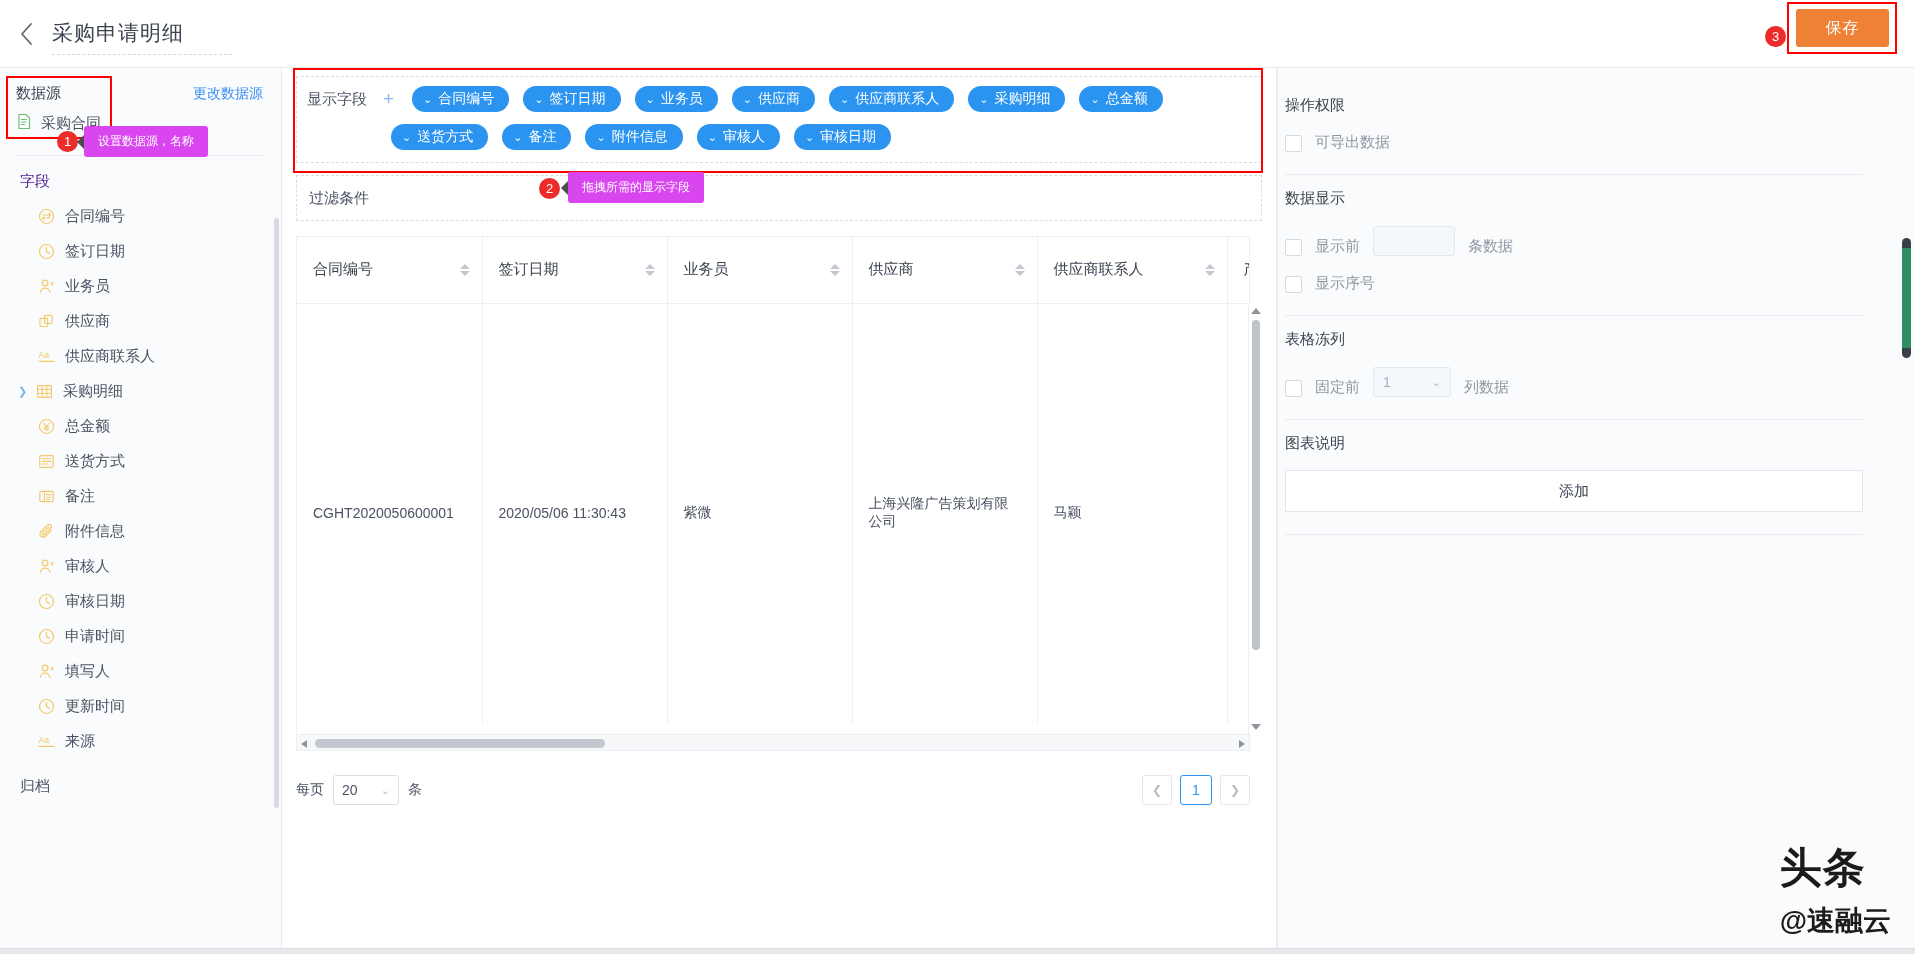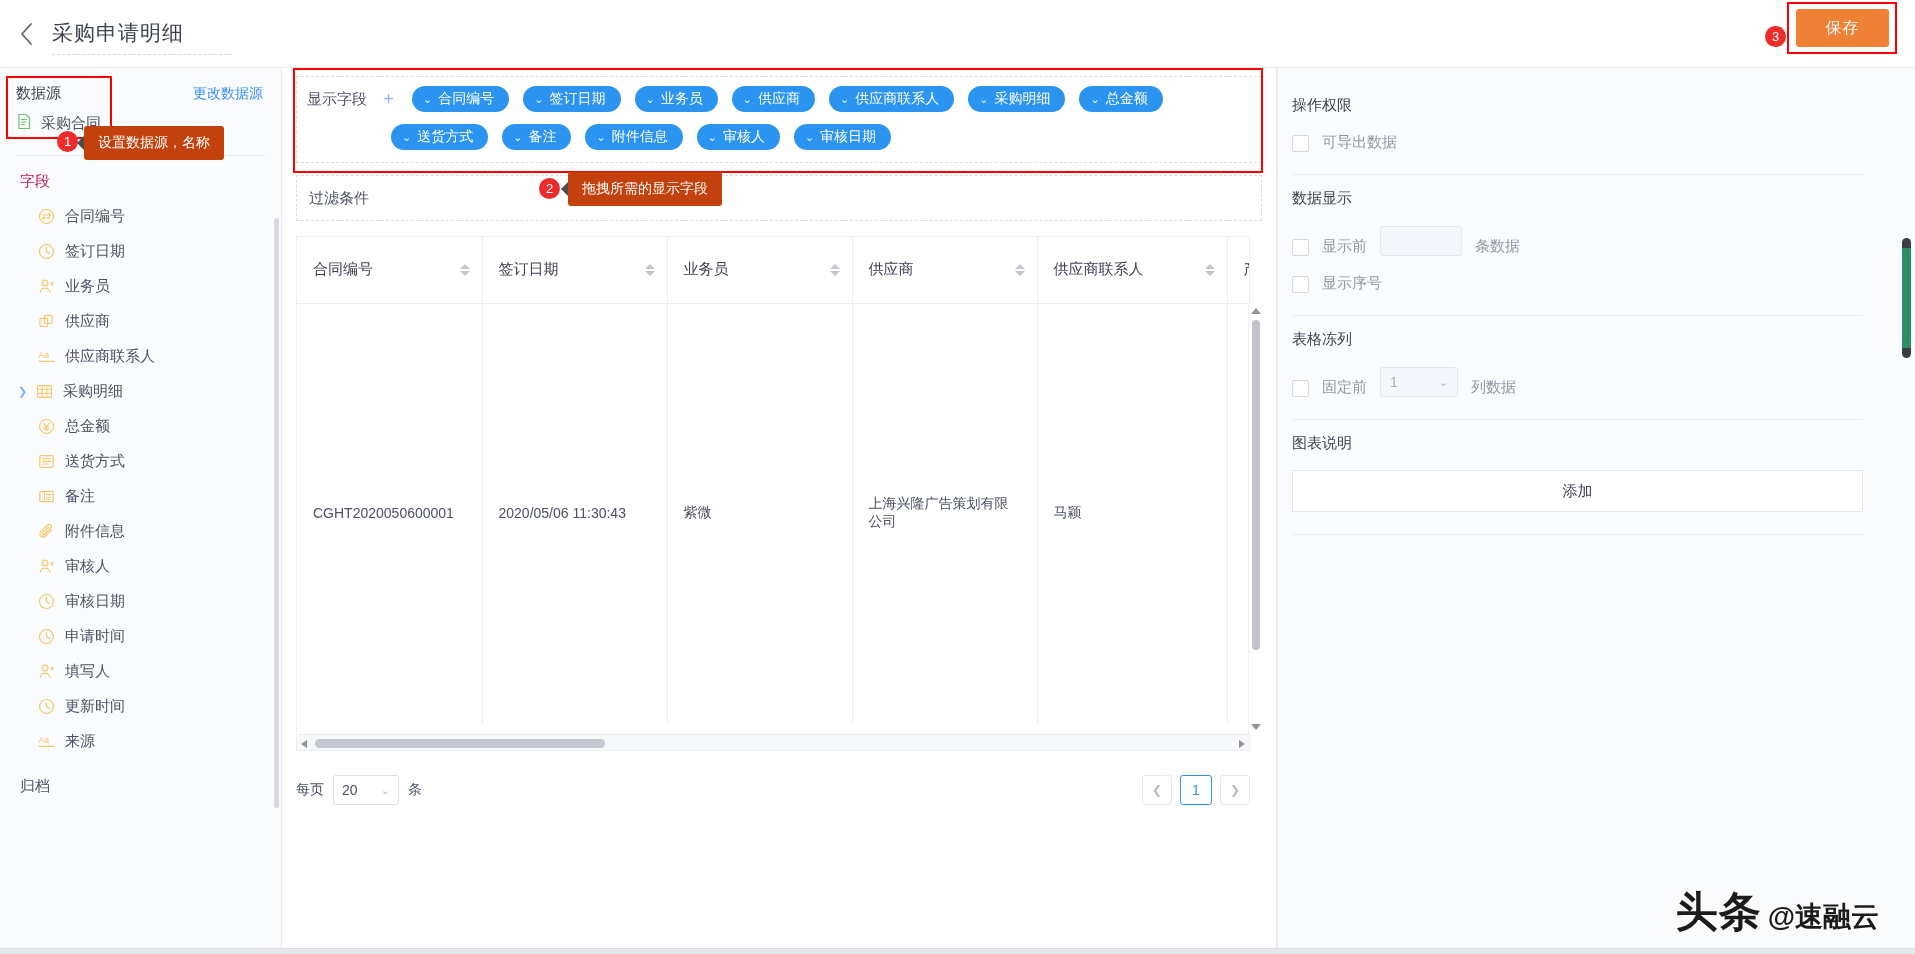--- a/index.html
+++ b/index.html
@@ -59,41 +59,41 @@
   .ds-item {
     display: flex; align-items: center; gap: 9px;
     padding: 10px 16px 4px 16px; font-size: 15px; color: #4a5262; cursor: pointer;
   }
   .ds-outline {
     position: absolute; left: 6px; top: 8px; width: 106px; height: 63px;
     border: 2px solid #ff0000; pointer-events: none; z-index: 30;
   }
   .sep-line { height: 1px; background: #e9ebef; margin: 18px 16px 0 16px; }
 
-  .field-head { font-size: 15px; color: #be185d; padding: 16px 16px 8px 20px; }
+  .field-head { font-size: 15px; color: #4c1d95; padding: 16px 16px 8px 20px; }
   .field-list { padding-bottom: 10px; }
   .field-item {
     display: flex; align-items: center; gap: 10px;
     padding: 8px 16px 8px 18px; font-size: 15px; color: #4a5262; cursor: pointer;
   }
   .field-item .caret { width: 10px; color: #79b3f0; font-size: 11px; margin-right: -2px; }
   .field-item .spacer { width: 10px; }
   .ficon { width: 17px; height: 17px; flex: 0 0 17px; color: #f3c96b; text-decoration: underline; }
   .ficon svg { display: block; }
   .archived { font-size: 15px; color: #4a5262; padding: 8px 16px 8px 20px; }
 
   .sidebar-scrollbar {
     position: absolute; right: 2px; top: 150px; width: 5px; height: 590px;
     background: #d7dae0; border-radius: 3px;
   }
 
   
   .tip {
-    position: absolute; background: #c2410c; color: #fff;
-    font-size: 14px; padding: 8px 14px; border-radius: 3px; z-index: 70;
+    position: absolute; background: #d946ef; color: #fff;
+    font-size: 12px; padding: 8px 14px; border-radius: 3px; z-index: 70;
     white-space: nowrap; line-height: 1.25;
   }
   .tip::before {
     content: ""; position: absolute; left: -7px; top: 50%; margin-top: -7px;
     border: 7px solid transparent; border-right-color: #4c4c4c; border-left: 0;
   }
   .tip-1 { left: 84px; top: 126px; }
   .tip-2 { left: 568px; top: 172px; }
   .badge-1 { left: 57px; top: 131px; }
   .badge-2 { left: 539px; top: 178px; }
@@ -206,21 +206,21 @@
     width: 32px; height: 30px; border: 1px solid #2b94f0; border-radius: 3px;
     background: #fff; color: #2b94f0; font-size: 14px; cursor: pointer;
     display: flex; align-items: center; justify-content: center;
   }
 
   
   .rightpanel {
     position: absolute; left: 1276px; top: 68px; width: 639px; height: 886px;
     background: #fafbfc; border-left: 1px solid #e9ebef; overflow: hidden;
   }
-  .rp-inner { padding: 14px 52px 0 15px; }
+  .rp-inner { padding: 14px 52px 0 8px; }
   .rp-sec { padding: 0 0 0 0; }
   .rp-title { font-size: 15px; color: #3c4250; padding: 14px 0 0 0; }
   .rp-row {
     display: flex; align-items: flex-end; gap: 13px; padding: 18px 0 0 0;
     font-size: 15px; color: #9097a3;
   }
   .cbx {
     width: 17px; height: 17px; border: 1px solid #d5d9e0; border-radius: 2px;
     background: #fff; flex: 0 0 17px; cursor: pointer;
   }
@@ -246,22 +246,22 @@
     position: absolute; right: 4px; top: 170px; width: 9px; height: 120px;
     background: linear-gradient(#3a3f45 0 8%, #2f8e63 8% 92%, #3a3f45 92% 100%);
     border-radius: 5px;
   }
   .rp-panel-left-border {
     position: absolute; left: 0; top: 0; width: 1px; height: 886px; background: #e9ebef;
   }
 
   
   .watermark {
-    position: absolute; right: 36px; bottom: 14px; display: flex; align-items: baseline;
-    gap: 6px; color: #1b1b1b; z-index: 80;
+    position: absolute; right: 24px; bottom: 14px; display: flex; align-items: baseline;
+    gap: 6px; color: #1b1b1b; z-index: 80; flex-direction: column;
   }
   .wm-main { font-size: 42px; font-weight: bold; letter-spacing: 1px; }
   .wm-at { font-size: 28px; font-weight: bold; }
   
   .taskbar {
     position: absolute; left: 0; bottom: 0; width: 1915px; height: 6px;
     background: #e6e8eb; border-top: 1px solid #d8dade;
   }
 </style>
 </head>

